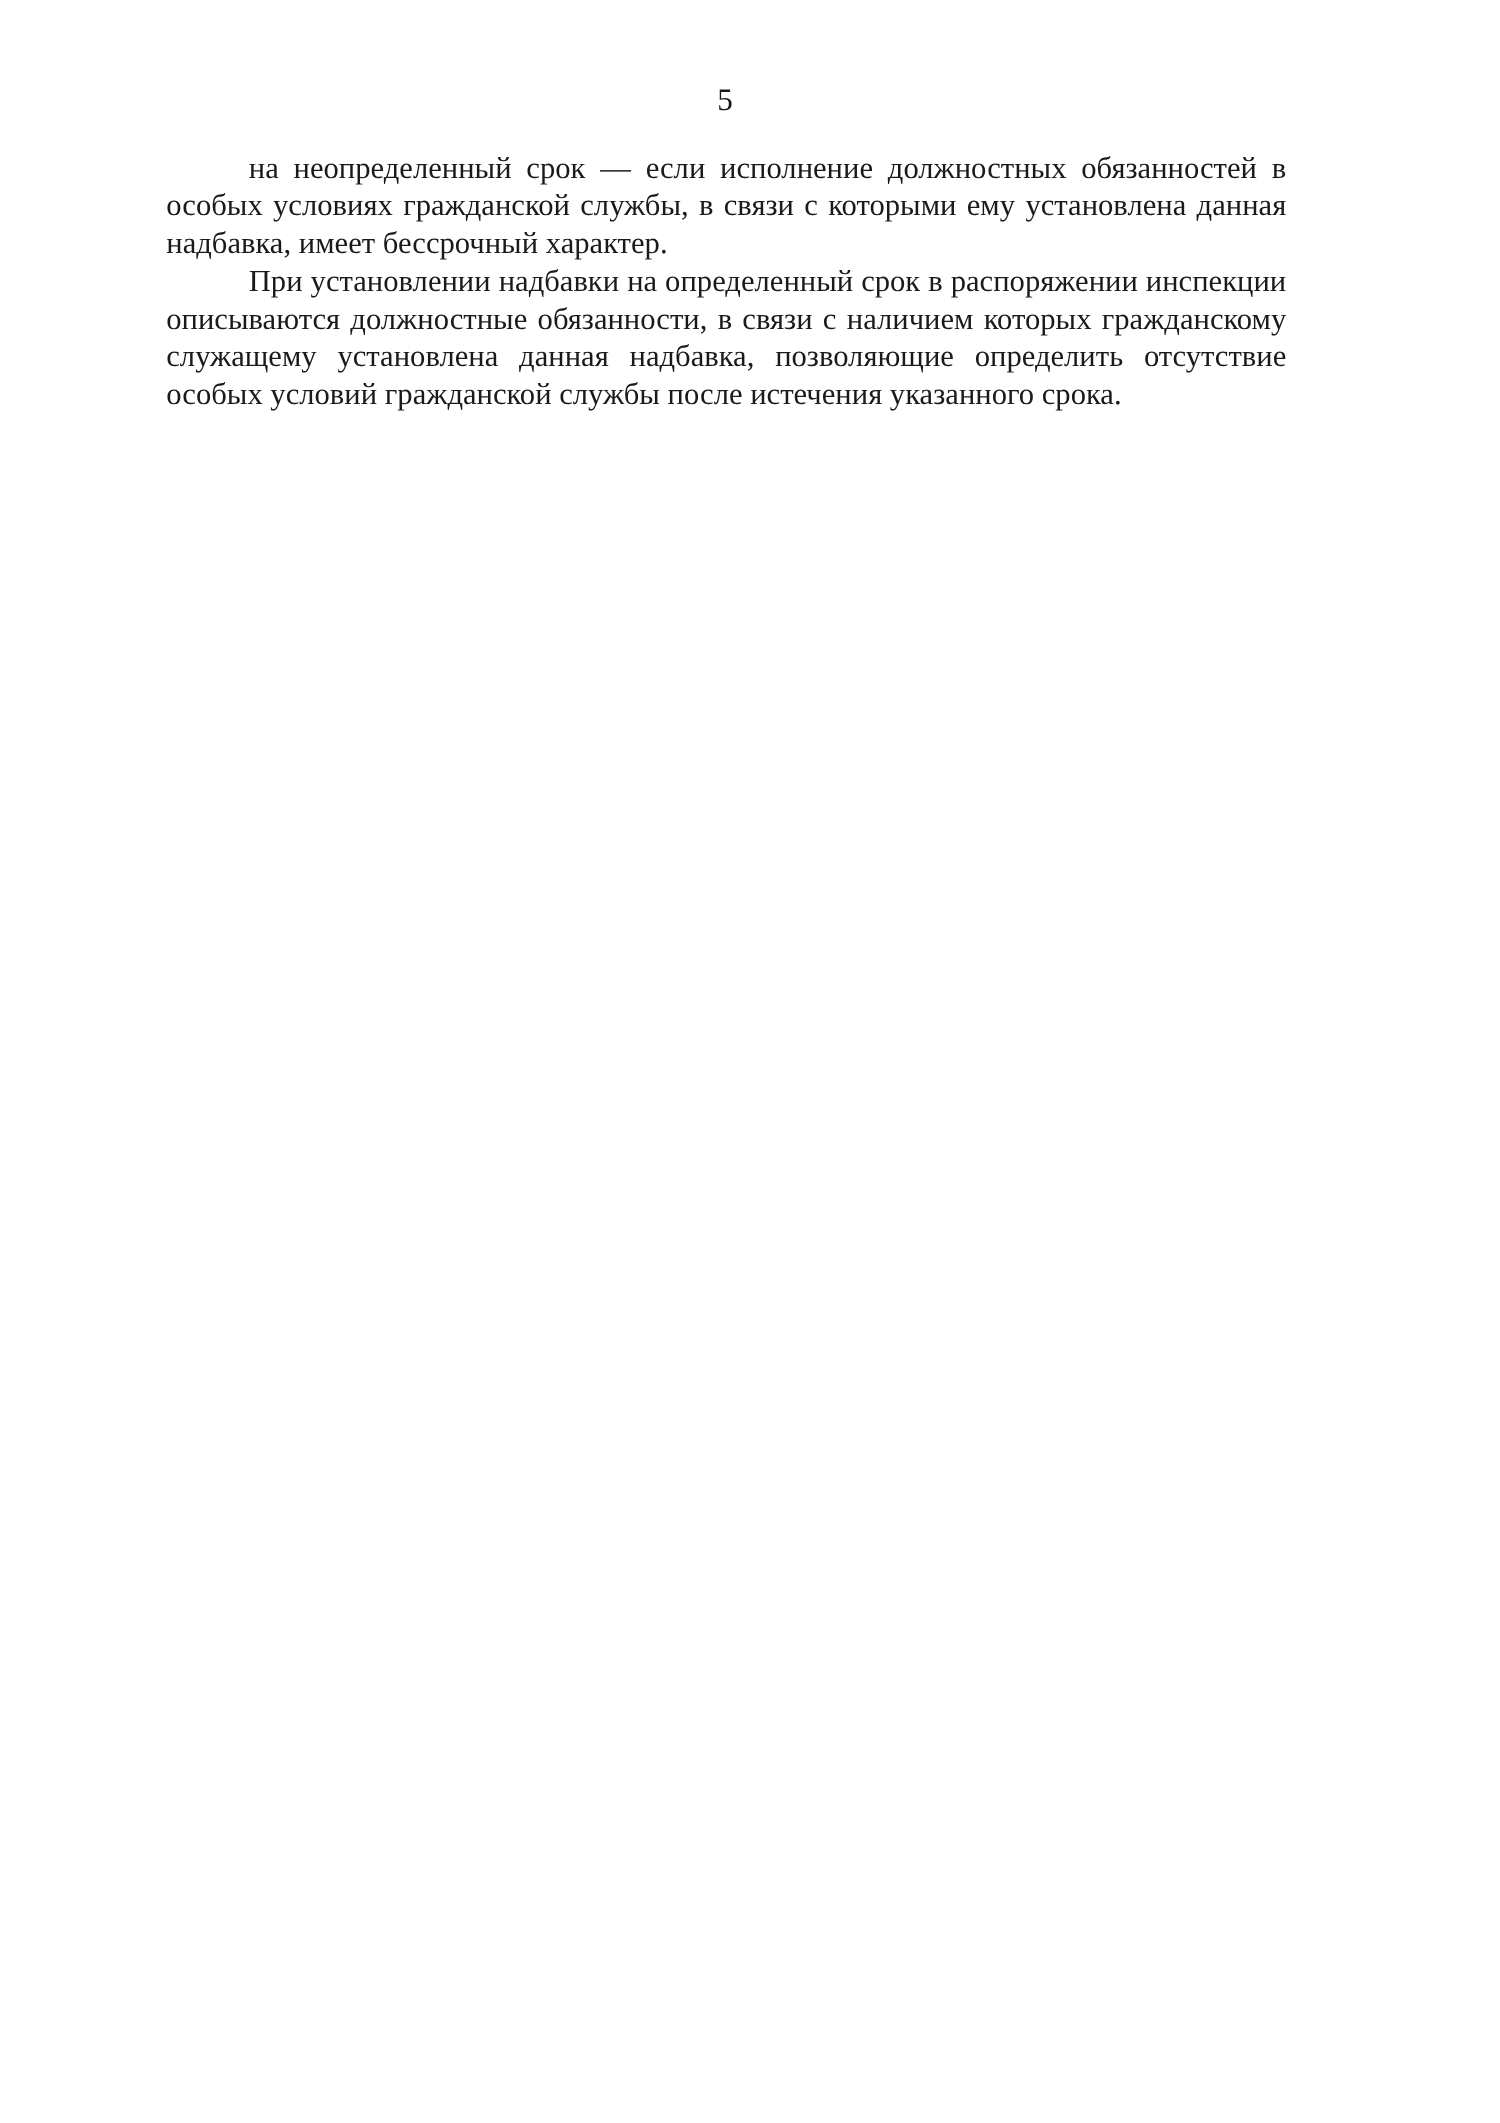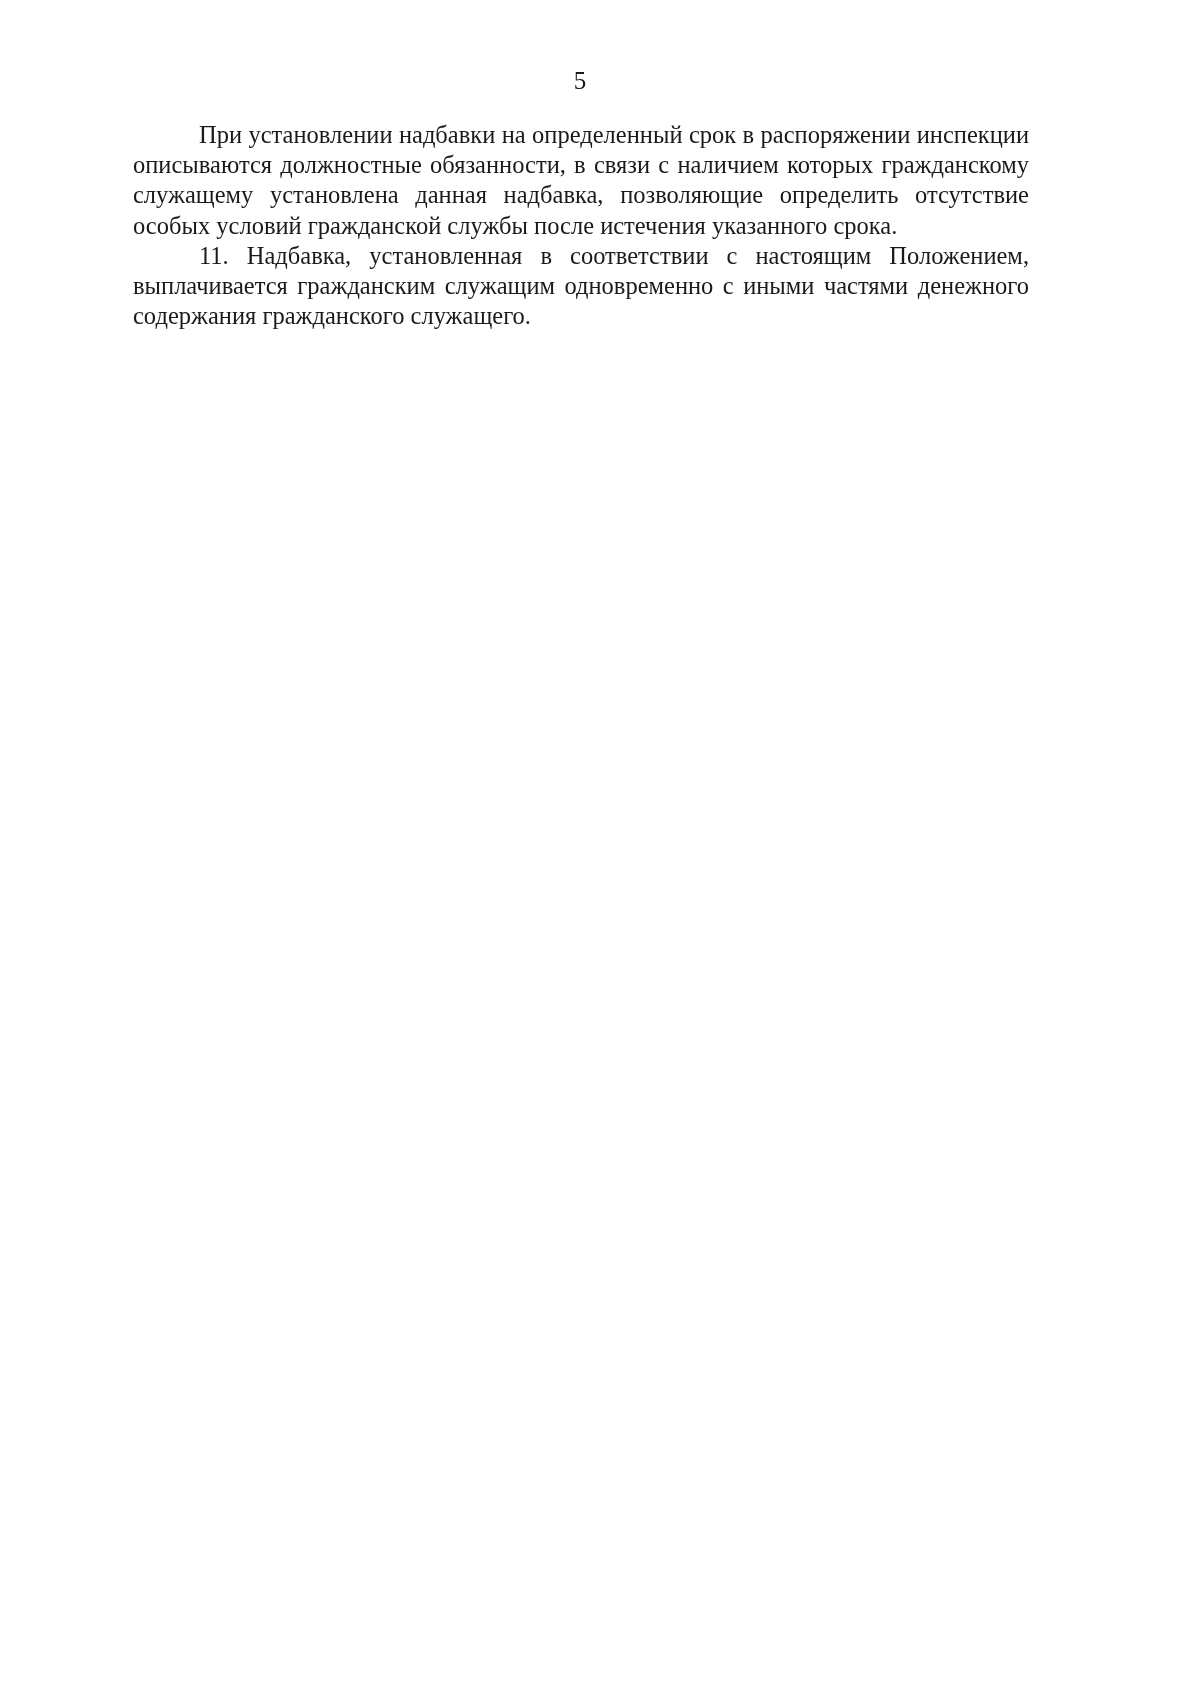--- a/index.html
+++ b/index.html
@@ -17,16 +17,16 @@
       font-size: 24.5px; line-height: 30.2px; text-align: justify;
     }
     .body p { margin: 0; text-indent: 66px; text-align: justify; }
   </style>
 </head>
 <body>
 
 <div class="page">
   <div class="page-number">5</div>
   <div class="body">
+    <p>на неопределенный срок — если исполнение должностных обязанностей в особых условиях гражданской службы, в связи с которыми ему установлена данная надбавка, имеет бессрочный характер.</p>
     <p>При установлении надбавки на определенный срок в распоряжении инспекции описываются должностные обязанности, в связи с наличием которых гражданскому служащему установлена данная надбавка, позволяющие определить отсутствие особых условий гражданской службы после истечения указанного срока.</p>
-    <p>11. Надбавка, установленная в соответствии с настоящим Положением, выплачивается гражданским служащим одновременно с иными частями денежного содержания гражданского служащего.</p>
   </div>
 </div>
 
 </body></html>

